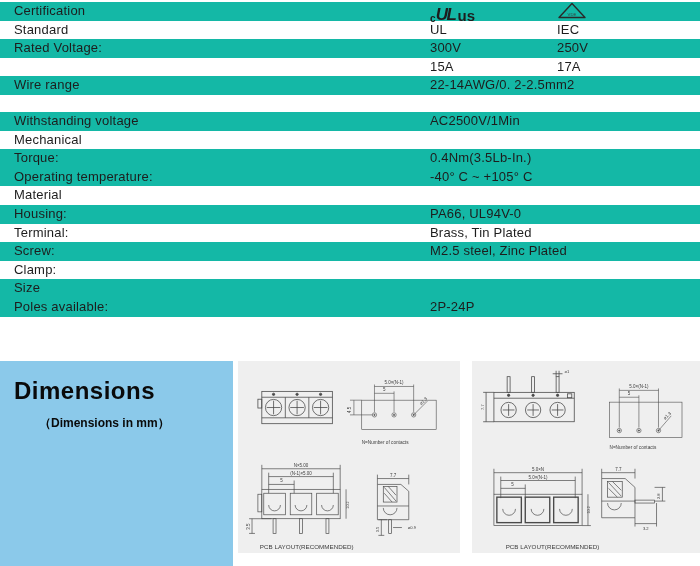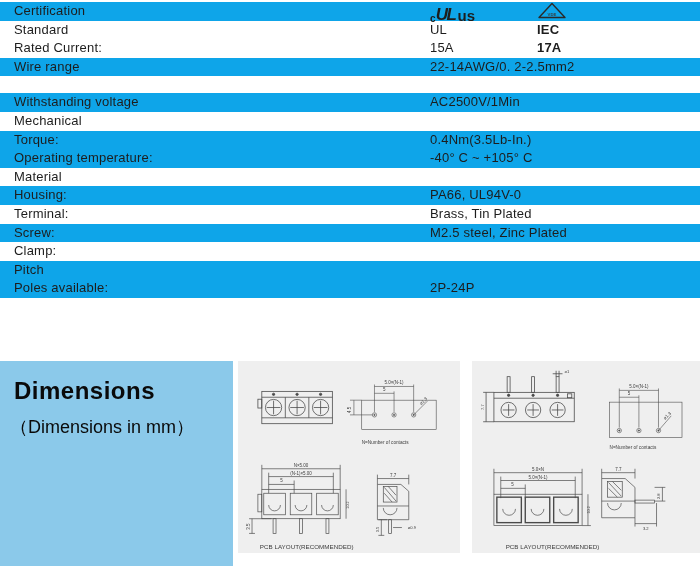--- a/index.html
+++ b/index.html
@@ -3,35 +3,35 @@
 <meta charset="utf-8">
 <style>
   html,body{margin:0;padding:0;background:#ffffff;}
   body{
     width:700px;height:566px;position:relative;overflow:hidden;
     font-family:"Liberation Sans", sans-serif;color:#1d1d1d;
   }
   
   .spec-table{position:absolute;top:2px;left:0;width:700px;}
   .row{position:relative;height:18.6px;line-height:18.6px;font-size:13px;letter-spacing:.2px;}
-  .row.g{background:#0ea5e9;}
+  .row.g{background:#14b8a6;}
   .lbl{position:absolute;left:14px;white-space:nowrap;}
   .v1{position:absolute;left:430px;white-space:nowrap;}
-  .v2{position:absolute;left:537px;white-space:nowrap;font-weight:bold;}
+  .v2{position:absolute;left:557px;white-space:nowrap;}
   .gap{height:17px;background:#ffffff;}
   
   .ulmark{display:inline-flex;align-items:flex-end;line-height:normal;position:relative;top:2px;}
   .ulmark .c{font-size:10px;font-weight:bold;}
   .ulmark .ul{font-size:17px;font-weight:bold;letter-spacing:-1.5px;font-style:italic;position:relative;top:1px;}
   .ulmark .us{font-size:15px;font-weight:bold;margin-left:2px;}
   
   .bottom{position:absolute;top:361px;left:0;width:700px;height:192px;display:flex;}
   .bluebox{width:233px;height:248px;background:#8bc9ea;position:relative;flex:none;margin-right:5px;}
   .bluebox .title{font-size:24px;font-weight:bold;color:#0a0a0a;padding:16px 0 0 14px;letter-spacing:.5px;}
-  .bluebox .subtitle{font-size:18px;font-weight:normal;color:#0a0a0a;padding:10px 0 0 10px;}
+  .bluebox .subtitle{font-size:12px;font-weight:bold;color:#0a0a0a;padding:10px 0 0 10px;margin-left:29px;}
   .bluebox .note{position:absolute;left:14px;bottom:10px;font-size:12px;font-weight:bold;color:#0a0a0a;}
   .panel{height:192px;background:#efefef;flex:none;}
   .panel.mid{width:222px;margin-right:12px;}
   .panel.right{width:228px;}
   svg text{font-family:"Liberation Sans", sans-serif;fill:#3c3c3c;}
 </style>
 </head>
 <body>
 
 <div class="spec-table">
@@ -52,23 +52,27 @@
       </svg>
     </span>
   </div>
 
   <div class="row">
     <span class="lbl">Standard</span>
     <span class="v1">UL</span>
     <span class="v2">IEC</span>
   </div>
 
-
-  <div class="row">
-    <span class="lbl">Rated Current:</span>
+  <div class="row g">
+    <span class="lbl">Rated Voltage:</span>
+    <span class="v1">300V</span>
+    <span class="v2">250V</span>
+  </div>
+
+  <div class="row">
     <span class="v1">15A</span>
     <span class="v2">17A</span>
   </div>
 
   <div class="row g">
     <span class="lbl">Wire range</span>
     <span class="v1">22-14AWG/0. 2-2.5mm2</span>
   </div>
 
   <div class="gap"></div>
@@ -110,21 +114,21 @@
   <div class="row g">
     <span class="lbl">Screw:</span>
     <span class="v1">M2.5 steel, Zinc Plated</span>
   </div>
 
   <div class="row">
     <span class="lbl">Clamp:</span>
   </div>
 
   <div class="row g">
-    <span class="lbl">Pitch</span>
+    <span class="lbl">Size</span>
   </div>
 
 
   <div class="row g">
     <span class="lbl">Poles available:</span>
     <span class="v1">2P-24P</span>
   </div>
 
 </div>
 

